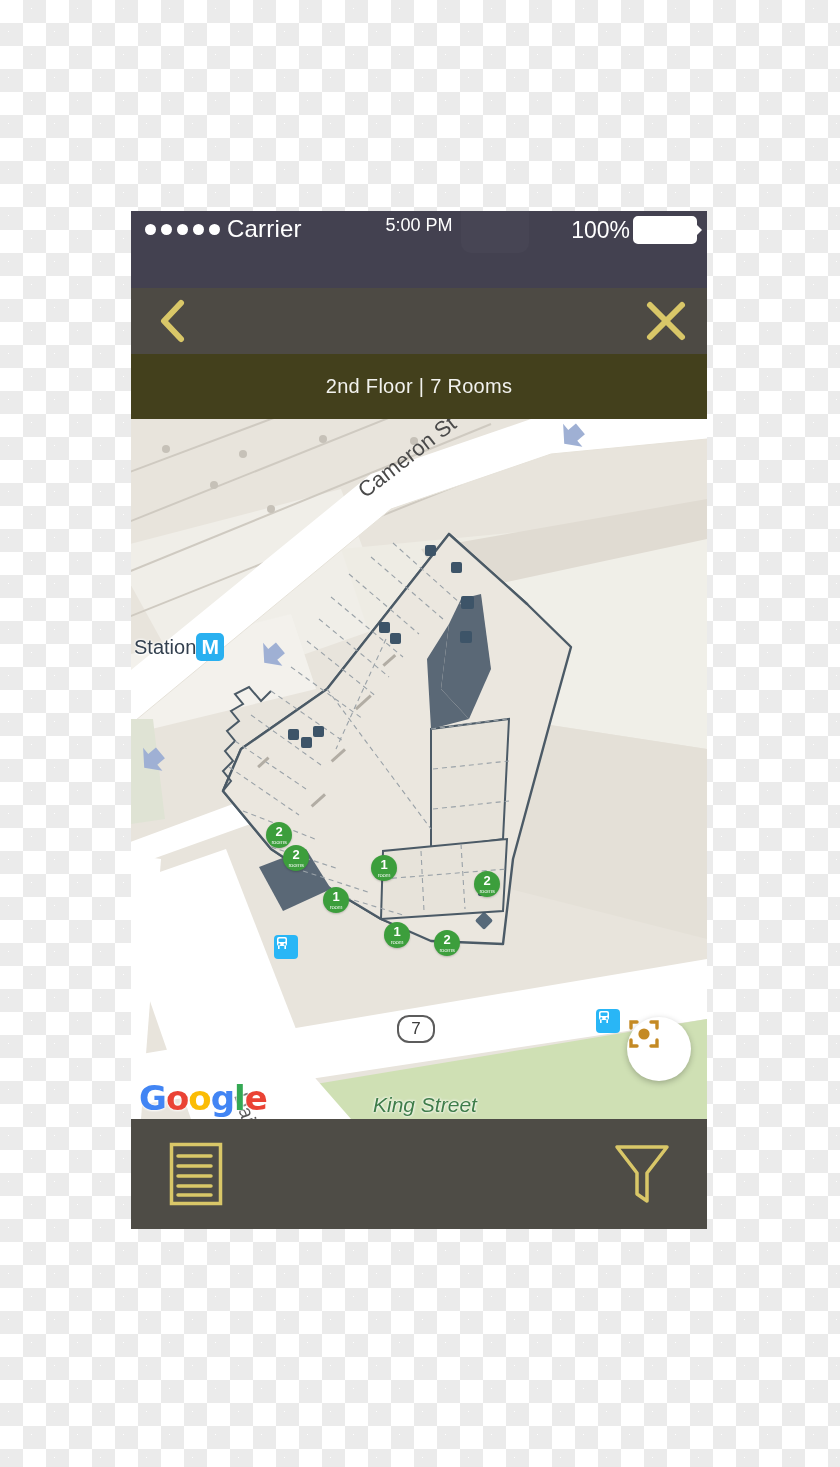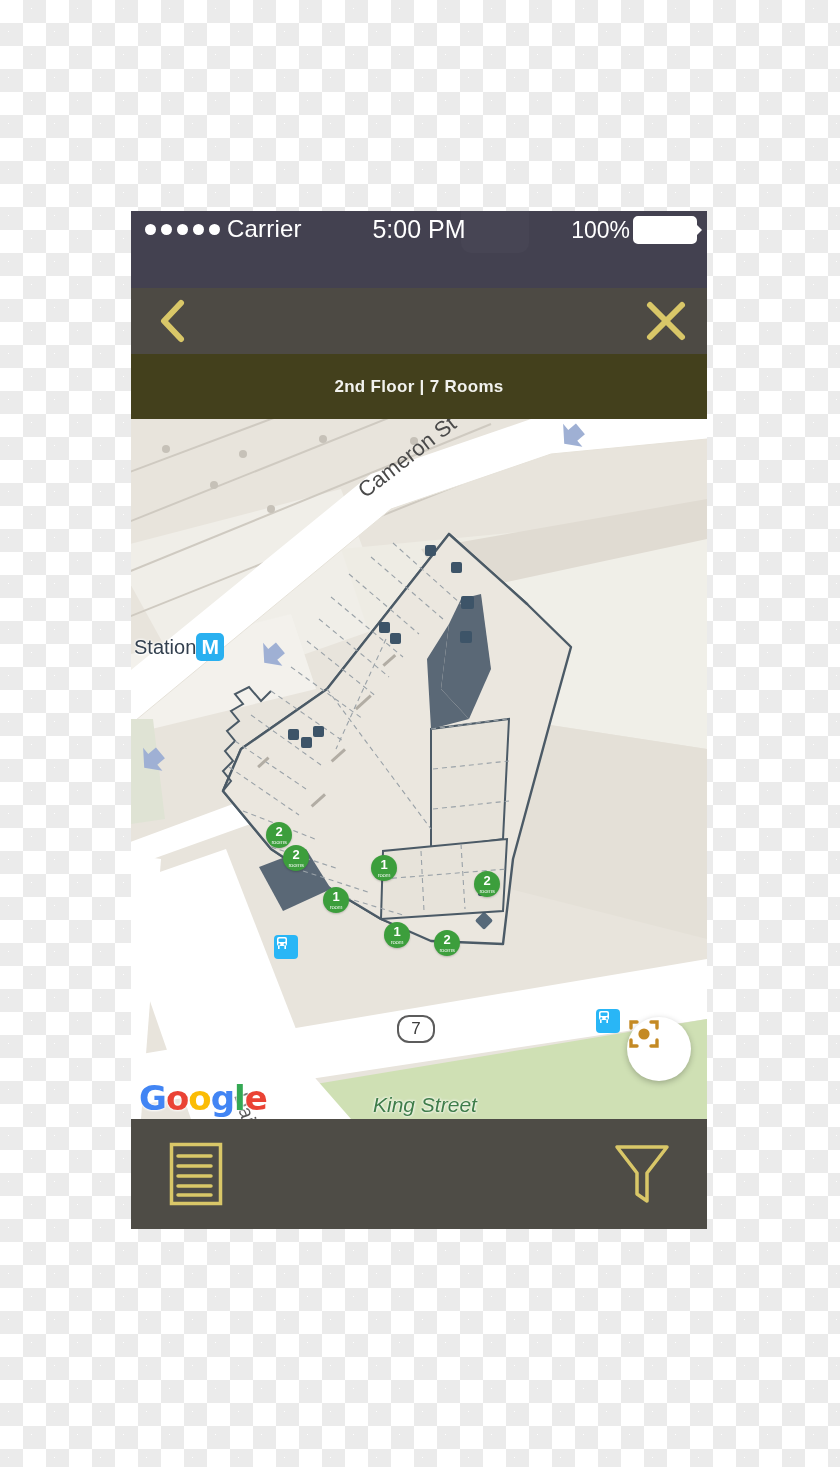--- a/index.html
+++ b/index.html
@@ -26,42 +26,42 @@
     display:flex;align-items:flex-start;
   }
   .statusbar .notchshade{
     position:absolute;left:330px;top:0;width:68px;height:42px;
     background:rgba(255,255,255,.022);border-radius:0 0 10px 10px;
   }
   .sb-left{position:absolute;left:14px;top:4px;display:flex;align-items:center;gap:7px;}
   .dots{display:flex;gap:5px;align-items:center;}
   .dots i{display:block;width:11px;height:11px;border-radius:50%;background:#fff;}
   .carrier{font-size:24px;letter-spacing:.2px;}
-  .sb-time{position:absolute;left:0;right:0;top:4px;text-align:center;font-size:25px;}
+  .sb-time{position:absolute;left:0;right:0;top:4px;text-align:center;font-size:18px;}
   .sb-right{position:absolute;right:10px;top:5px;display:flex;align-items:center;gap:3px;}
   .batt-pct{font-size:23px;}
   .batt{position:relative;width:60px;height:24px;border:2px solid #fff;border-radius:5px;background:#fff;}
   .batt:after{content:"";position:absolute;right:-7px;top:7px;width:0;height:0;
     border-top:5px solid transparent;border-bottom:5px solid transparent;border-left:5px solid #fff;}
 
   
   .navbar{
     position:relative;height:66px;background:#4d4a44;
     display:flex;align-items:center;justify-content:center;
   }
   .navbar .title{color:#fff;font-size:29px;font-weight:bold;letter-spacing:.2px;}
   .nav-btn{position:absolute;top:0;height:66px;width:66px;display:flex;align-items:center;justify-content:center;cursor:pointer;}
   .nav-back{left:8px;}
   .nav-close{right:8px;}
 
   
   .floorbar{
     height:65px;background:#43401c;display:flex;align-items:center;justify-content:center;
   }
-  .floorbar span{color:#f2f2ee;font-size:17px;letter-spacing:.3px;font-weight:bold;}
+  .floorbar span{color:#f2f2ee;font-size:20px;letter-spacing:.3px;}
 
   
   .maparea{position:relative;width:576px;height:700px;overflow:hidden;background:#e9e5dd;}
   .maparea svg{position:absolute;left:0;top:0;}
   .gmlogo{position:absolute;left:8px;bottom:4px;font-size:34px;font-weight:bold;letter-spacing:-1px;
           font-family:"DejaVu Sans",sans-serif;line-height:1;
           text-shadow:0 0 3px #fff,0 0 3px #fff,0 0 2px #fff;}
   .gmlogo .b{color:#4285F4;} .gmlogo .r{color:#EA4335;} .gmlogo .y{color:#FBBC05;}
   .gmlogo .g{color:#34A853;}
   .fab{

